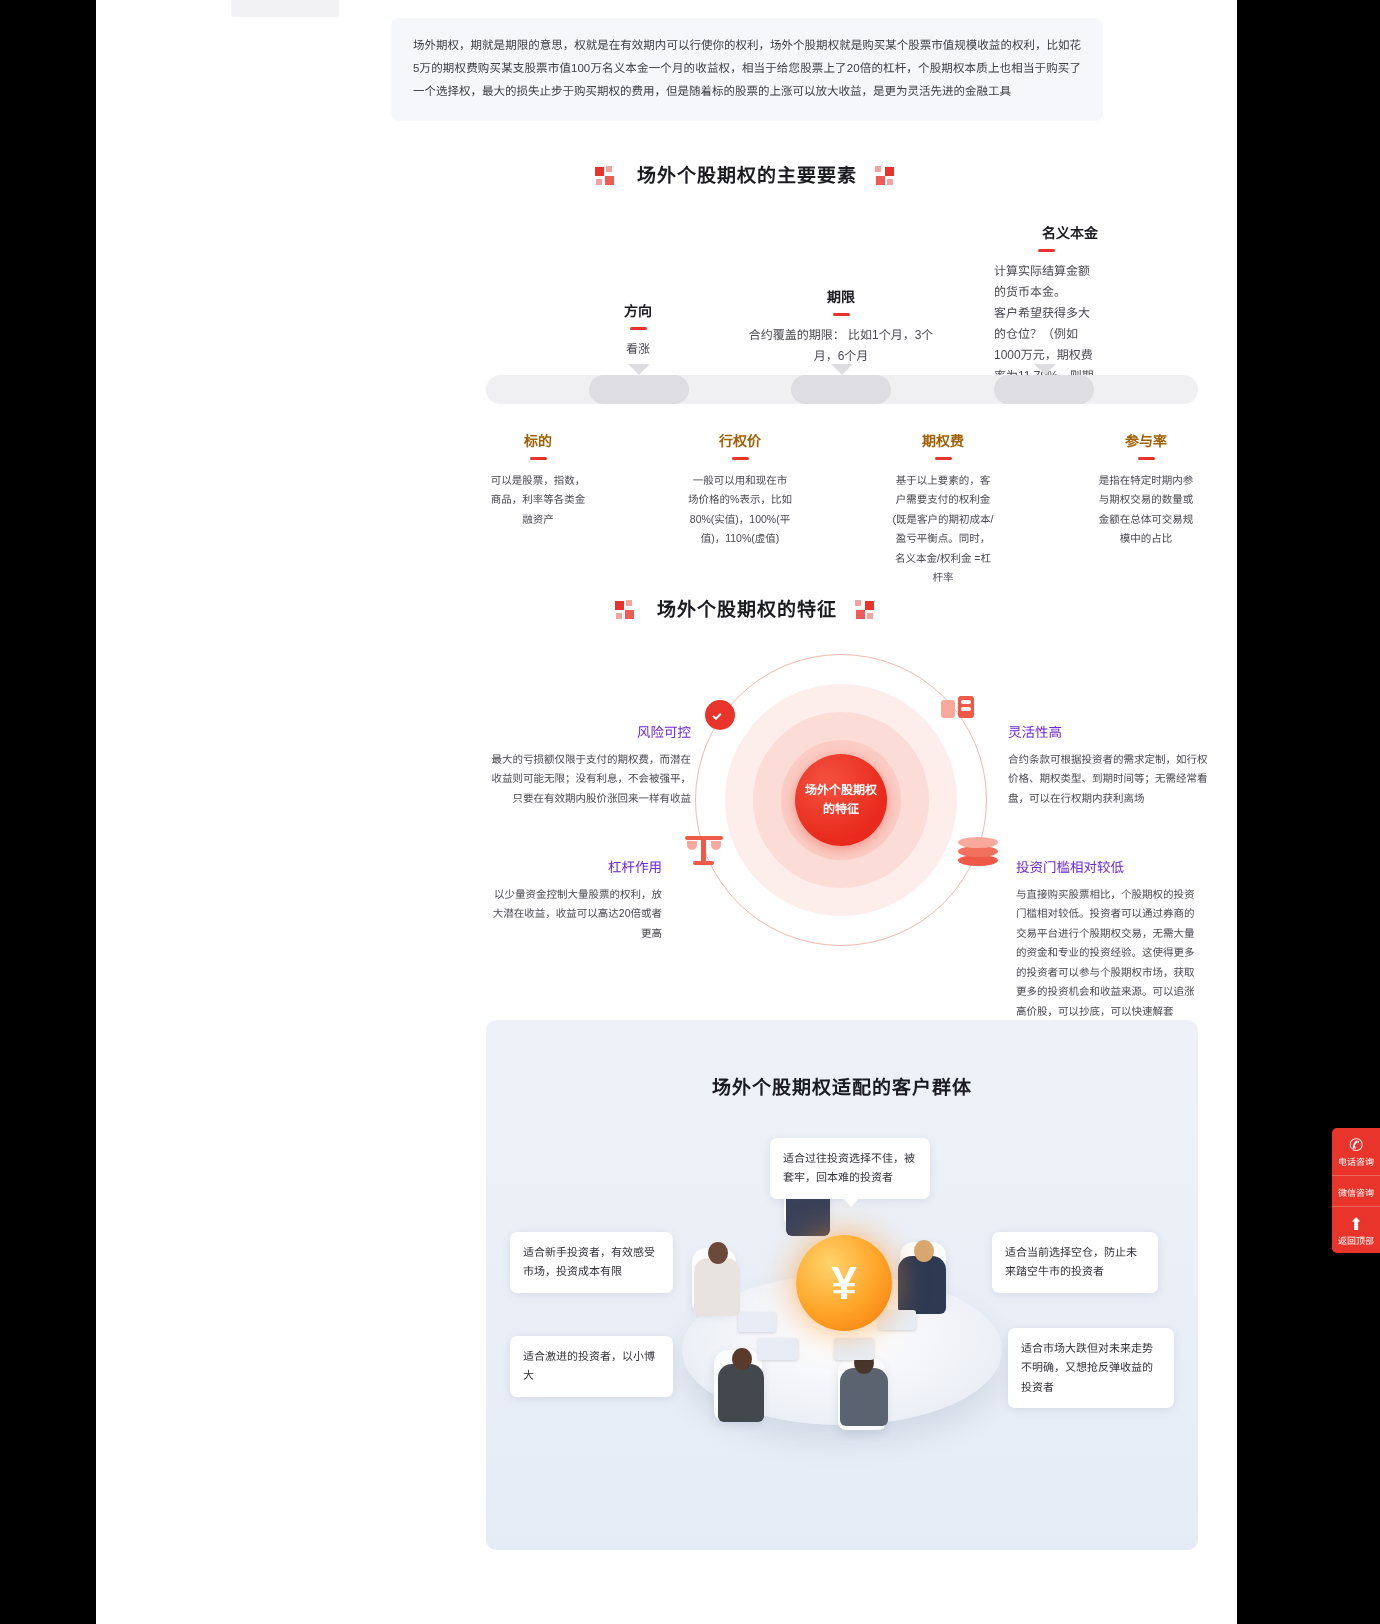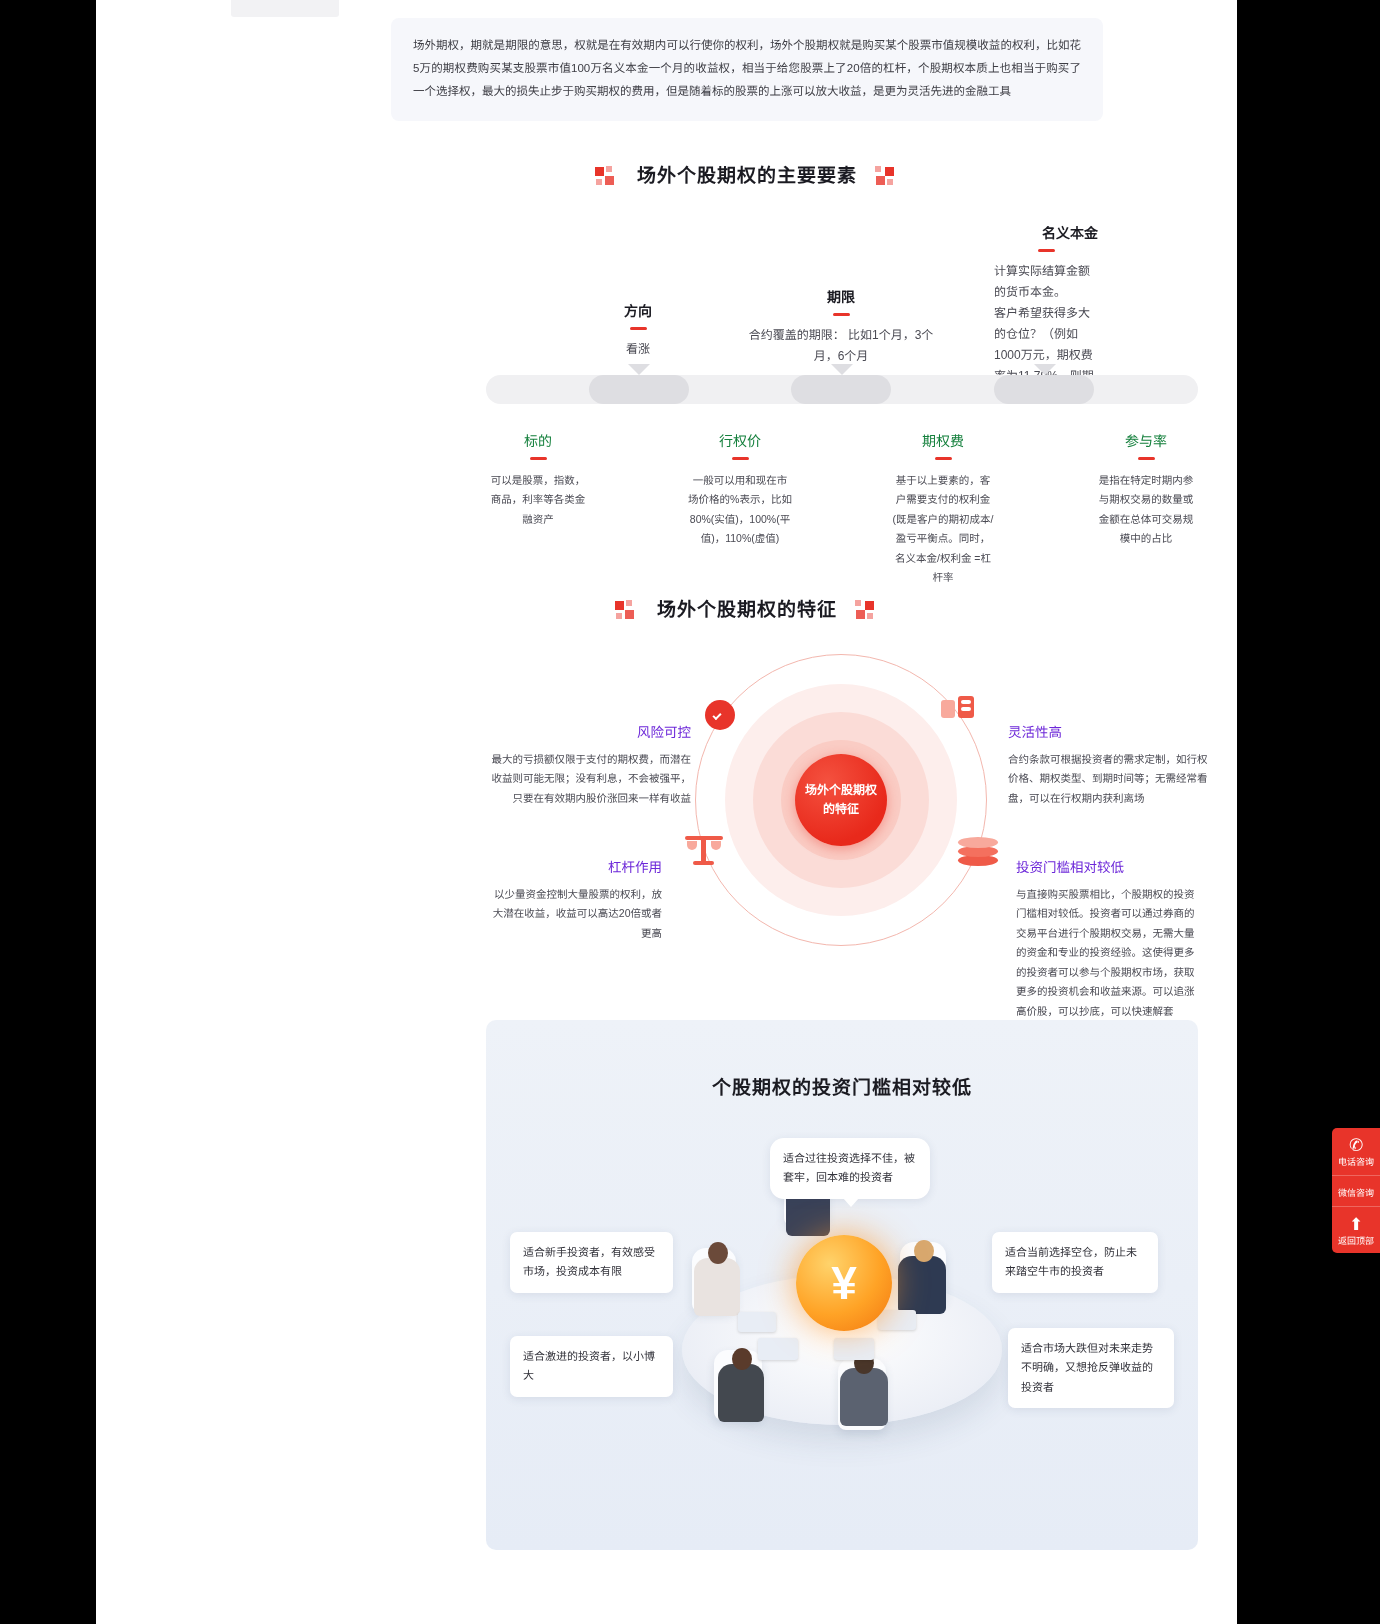--- a/index.html
+++ b/index.html
@@ -150,22 +150,22 @@
     border-top: 11px solid #dedee2;
     top: -11px;
   }
 
   .el-bot {
     position: absolute;
     width: 150px;
   }
   .el-bot .eb-title {
     font-size: 14px;
-    font-weight: normal;
-    color: #15803d;
+    font-weight: bold;
+    color: #a16207;
     text-align: center;
   }
   .el-bot .bar {
     width: 17px;
     height: 3px;
     background: #e8342a;
     margin: 7px auto 11px auto;
     border-radius: 2px;
   }
   .el-bot .eb-desc {
@@ -509,21 +509,21 @@
   <div class="f-icon icon-coins" style="left:862px; top:833px; width:42px; height:36px;">
     <span style="left:0; top:22px; width:40px; height:11px; border-radius:50%; background:#ef5a48;"></span>
     <span style="left:0; top:13px; width:40px; height:11px; border-radius:50%; background:#f4705e;"></span>
     <span style="left:0; top:4px; width:40px; height:11px; border-radius:50%; background:#f8a99c;"></span>
   </div>
 
   <div class="cust-box">
 
     <div class="cust-title">
       <span class="deco"><i class="a"></i><i class="b"></i><i class="c"></i><i class="d"></i></span>
-      <span>个股期权的投资门槛相对较低</span>
+      <span>场外个股期权适配的客户群体</span>
       <span class="deco flip"><i class="a"></i><i class="b"></i><i class="c"></i><i class="d"></i></span>
     </div>
 
     <div class="desk"></div>
 
     <div class="chair" style="left:206px; top:228px; width:44px; height:64px;"></div>
     <div class="chair" style="left:414px; top:222px; width:46px; height:62px;"></div>
     <div class="chair" style="left:228px; top:330px; width:48px; height:70px;"></div>
     <div class="chair" style="left:352px; top:338px; width:48px; height:72px;"></div>
     <div class="chair" style="left:298px; top:150px; width:44px; height:56px;"></div>
@@ -543,21 +543,21 @@
     <div class="p-body" style="left:354px; top:348px; width:48px; height:58px; background:#5b6270;"></div>
     <div class="p-head" style="left:368px; top:332px; width:20px; height:22px; background:#49362a;"></div>
 
     <div class="laptop" style="left:252px; top:292px; width:38px; height:20px;"></div>
     <div class="laptop" style="left:392px; top:290px; width:38px; height:20px;"></div>
     <div class="laptop" style="left:272px; top:318px; width:40px; height:22px;"></div>
     <div class="laptop" style="left:348px; top:318px; width:40px; height:22px;"></div>
 
     <div class="coin">¥</div>
 
-    <div class="bubble b-top" style="left:284px; top:118px; width:160px;border-radius:14px;">适合过往投资选择不佳，被套牢，回本难的投资者</div>
+    <div class="bubble b-top" style="left:284px; top:118px; width:160px;">适合过往投资选择不佳，被套牢，回本难的投资者</div>
     <div class="bubble" style="left:24px; top:212px; width:163px;">适合新手投资者，有效感受市场，投资成本有限</div>
     <div class="bubble" style="left:506px; top:212px; width:166px;">适合当前选择空仓，防止未来踏空牛市的投资者</div>
     <div class="bubble" style="left:24px; top:316px; width:163px;">适合激进的投资者，以小博大</div>
     <div class="bubble" style="left:522px; top:308px; width:166px;">适合市场大跌但对未来走势不明确，又想抢反弹收益的投资者</div>
   </div>
 
 </div>
 
 <div class="side-widget">
   <div class="side-item">

